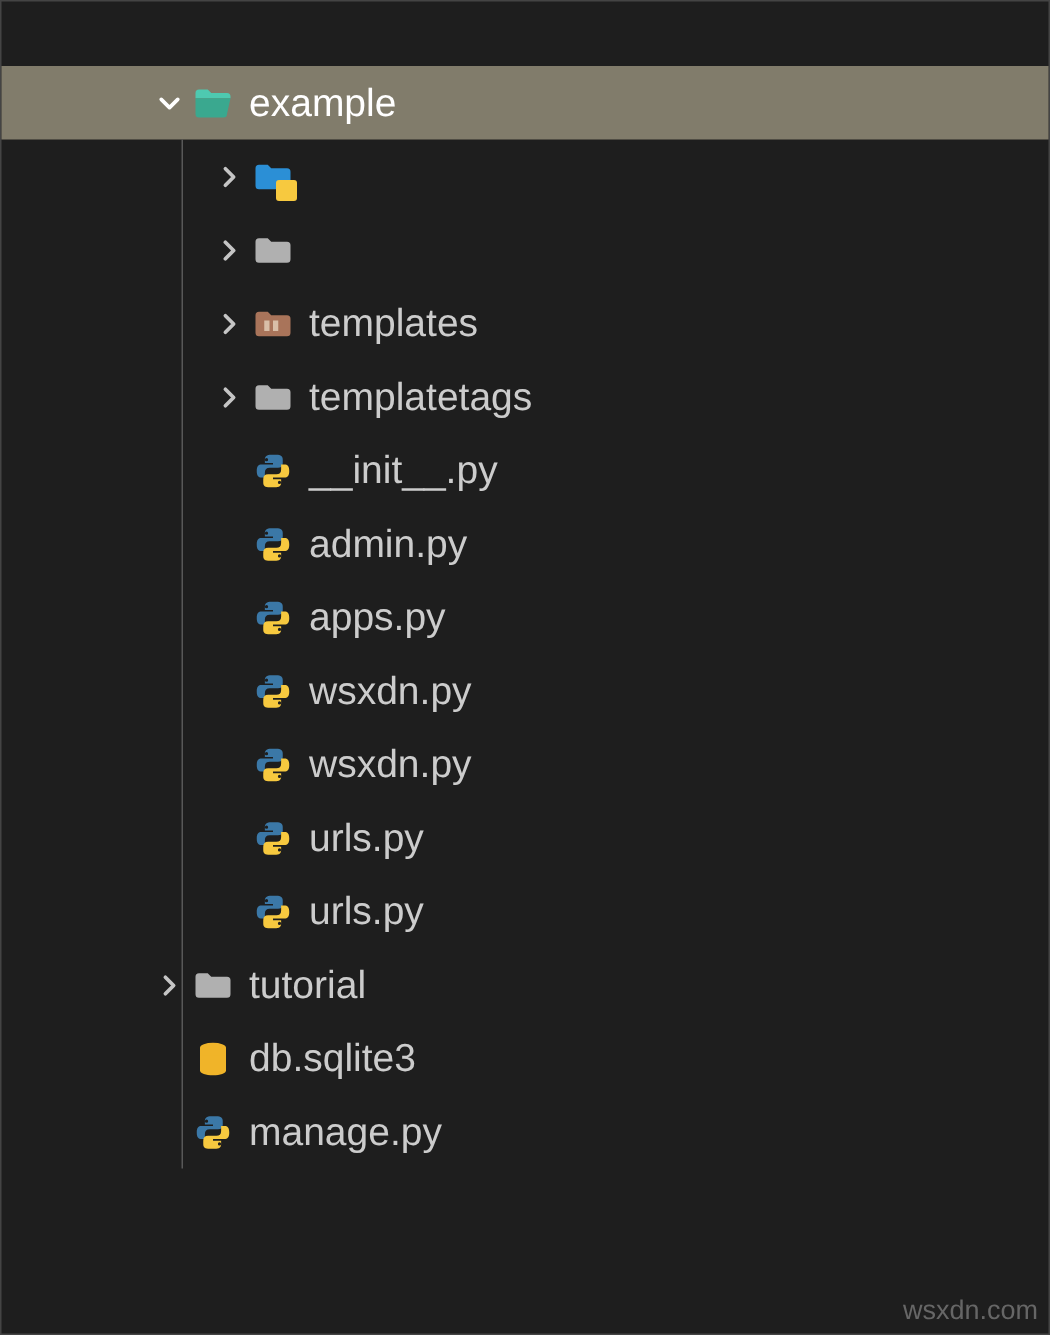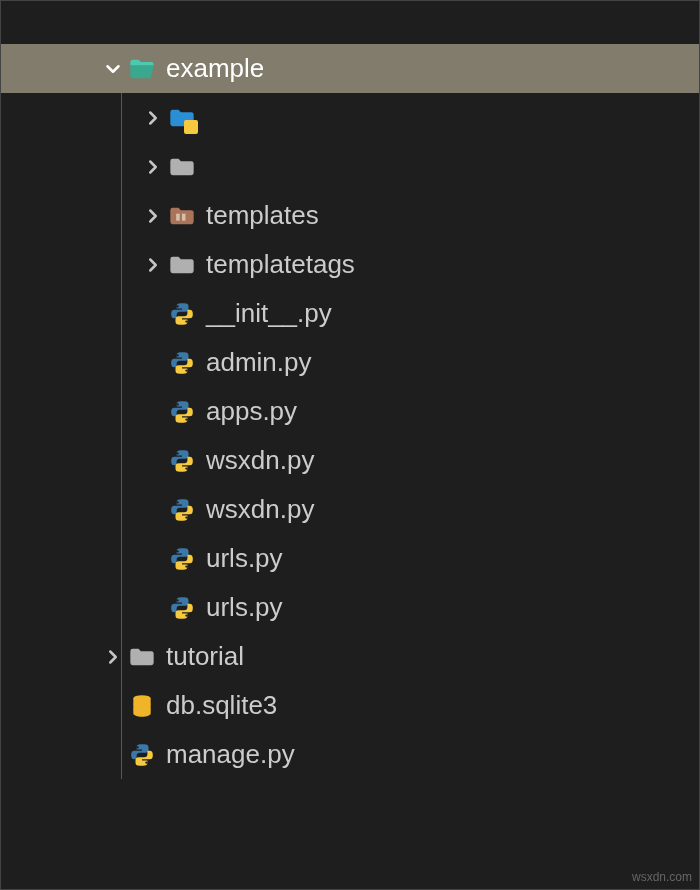--- a/index.html
+++ b/index.html
@@ -66,21 +66,21 @@
       justify-content: center;
       flex-shrink: 0;
     }
     .label {
       flex: 1;
     }
     .watermark {
       position: absolute;
       right: 8px;
       bottom: 6px;
-      font-size: 12px;
+      font-size: 18px;
       color: #666;
     }
     
     .chevron-down svg, .chevron-right svg {
       width: 22px;
       height: 22px;
     }
     .py-icon .snake-a { fill: #3b78a7; }
     .py-icon .snake-b { fill: #f7c93f; }
     .db-icon { color: #f0b429; }

